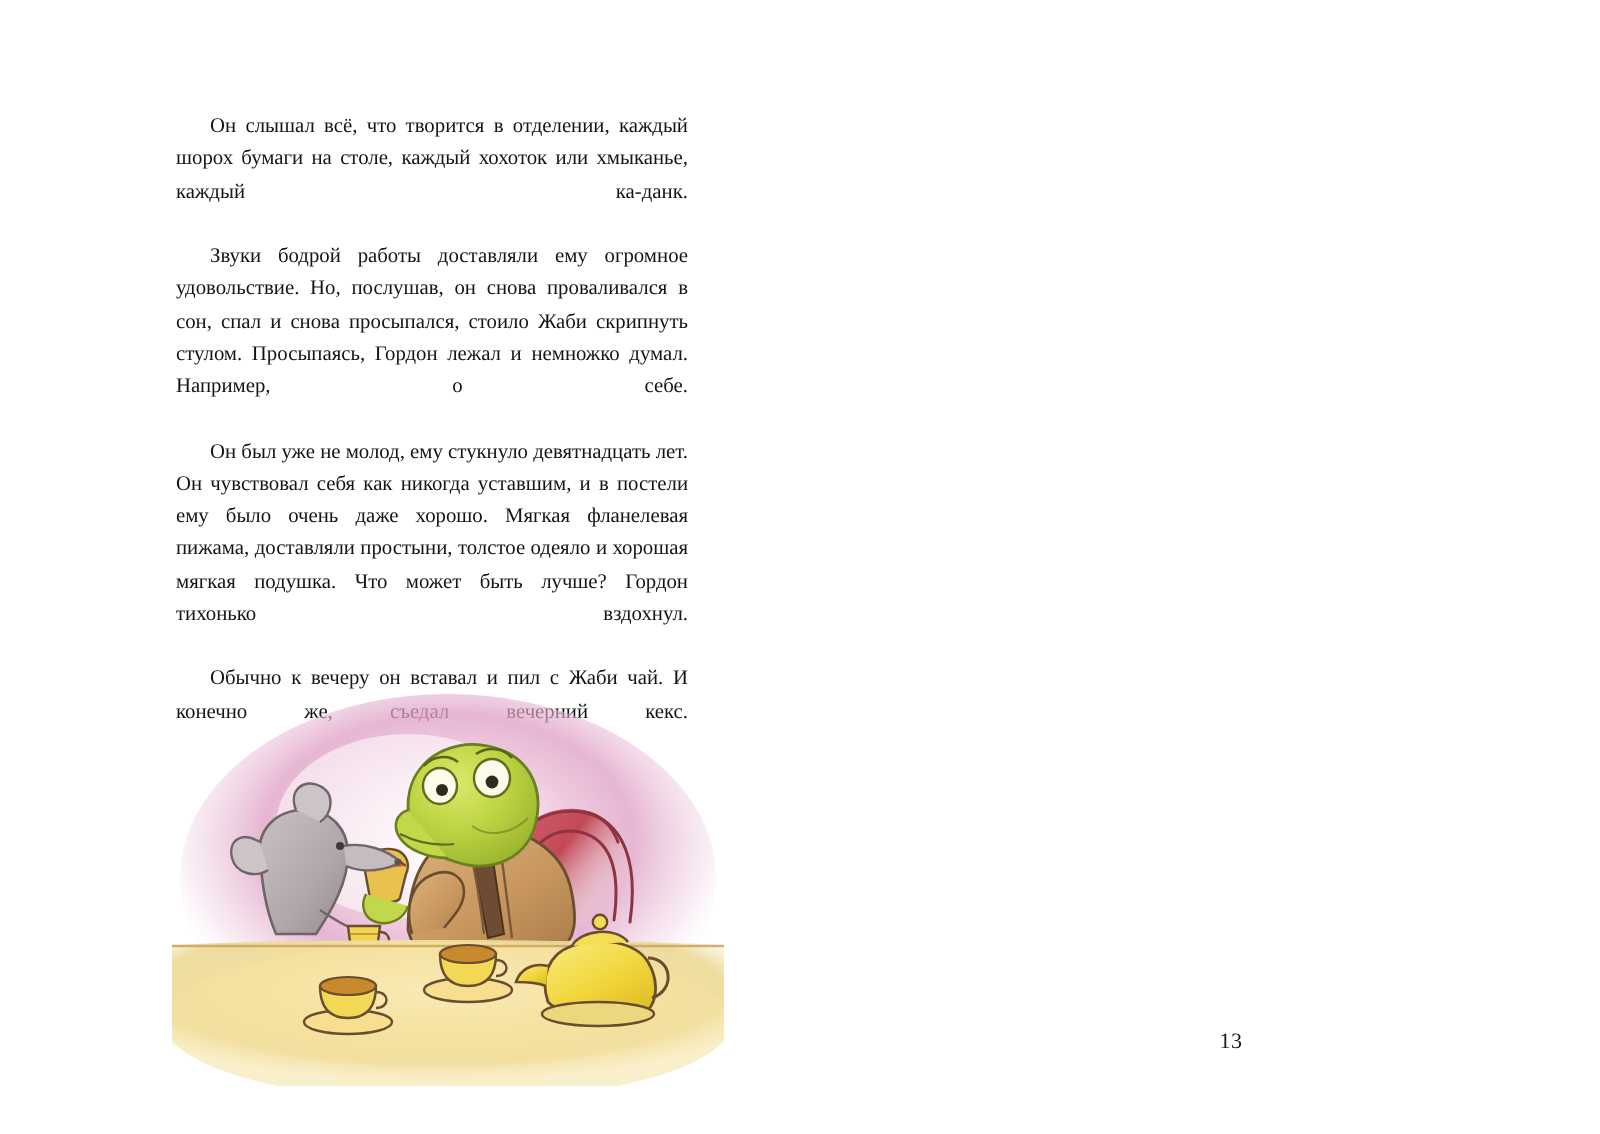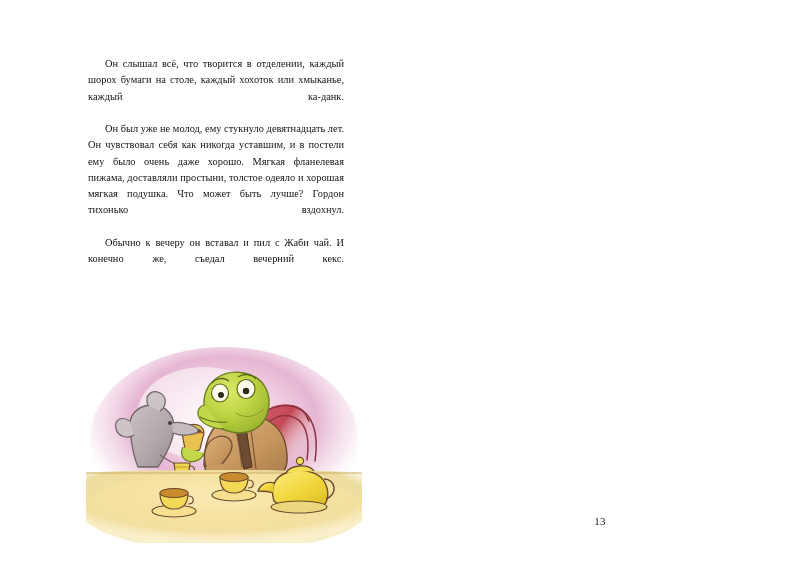--- a/index.html
+++ b/index.html
@@ -20,20 +20,21 @@
     position: absolute;
     inset: 0;
     background: #ffffff;
   }
 
   
   .leaf {
     position: absolute;
     top: 0;
     height: 567px;
+    padding-left: 31px;
   }
   .leaf-left  { left: 0;   width: 400px; }
   .leaf-right { left: 400px; width: 400px; }
 
   .textcol {
     position: absolute;
     top: 56px;
     font-size: 10.4px;
     line-height: 16.25px;
     text-align: justify;
@@ -85,20 +86,21 @@
 </style>
 </head>
 <body>
 
 <div id="page">
 
   <div class="leaf leaf-left">
 
     <div class="textcol left">
       <p class="para">Он слышал всё, что творится в отделении, каждый шорох бумаги на столе, каждый хохоток или хмыканье, каждый ка-данк.</p>
+      <p class="para">Звуки бодрой работы доставляли ему огромное удовольствие. Но, послушав, он снова проваливался в сон, спал и снова просыпался, стоило Жаби скрипнуть стулом. Просыпаясь, Гордон лежал и немножко думал. Например, о себе.</p>
       <p class="para">Он был уже не молод, ему стукнуло девятнадцать лет. Он чувствовал себя как никогда уставшим, и в постели ему было очень даже хорошо. Мягкая фланелевая пижама, доставляли простыни, толстое одеяло и хорошая мягкая подушка. Что может быть лучше? Гордон тихонько вздохнул.</p>
       <p class="para">Обычно к вечеру он вставал и пил с Жаби чай. И конечно же, съедал вечерний кекс.</p>
     </div>
 
     <div id="illustration">
       <svg viewBox="0 0 276 200" xmlns="http://www.w3.org/2000/svg" role="img">
         <defs>
           <radialGradient id="pinkGlow" cx="50%" cy="40%" r="56%">
             <stop offset="0%" stop-color="#ffffff" stop-opacity="0.95"></stop>
             <stop offset="34%" stop-color="#f2cfe2" stop-opacity="0.85"></stop>

